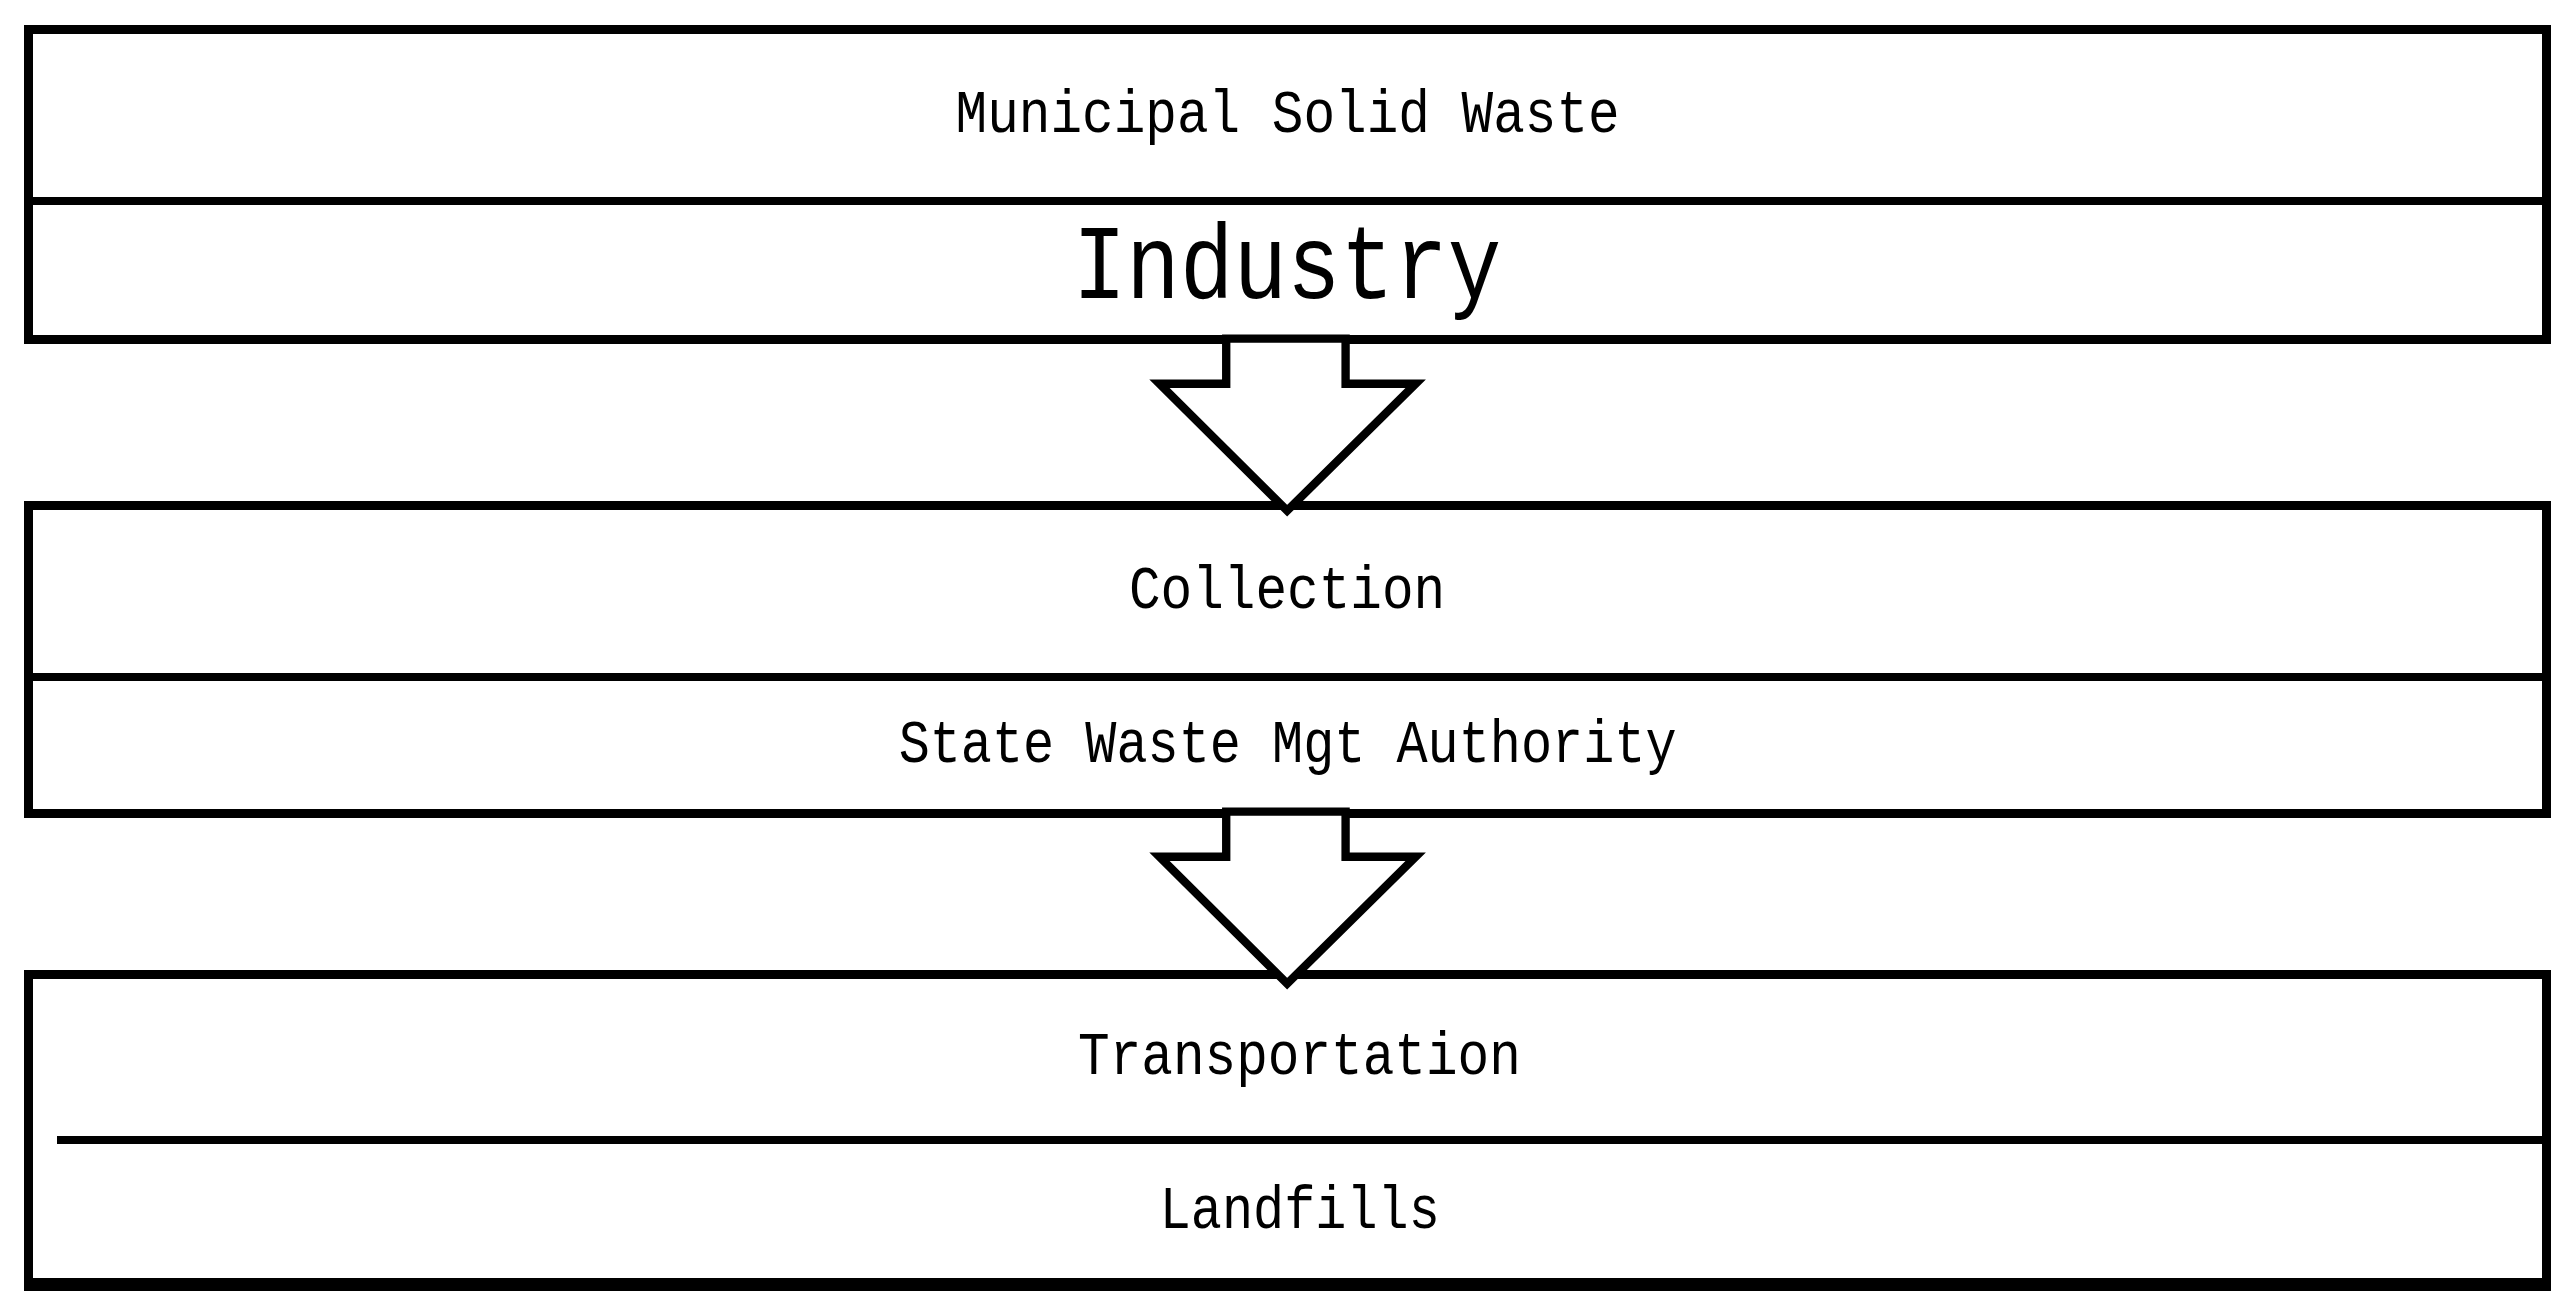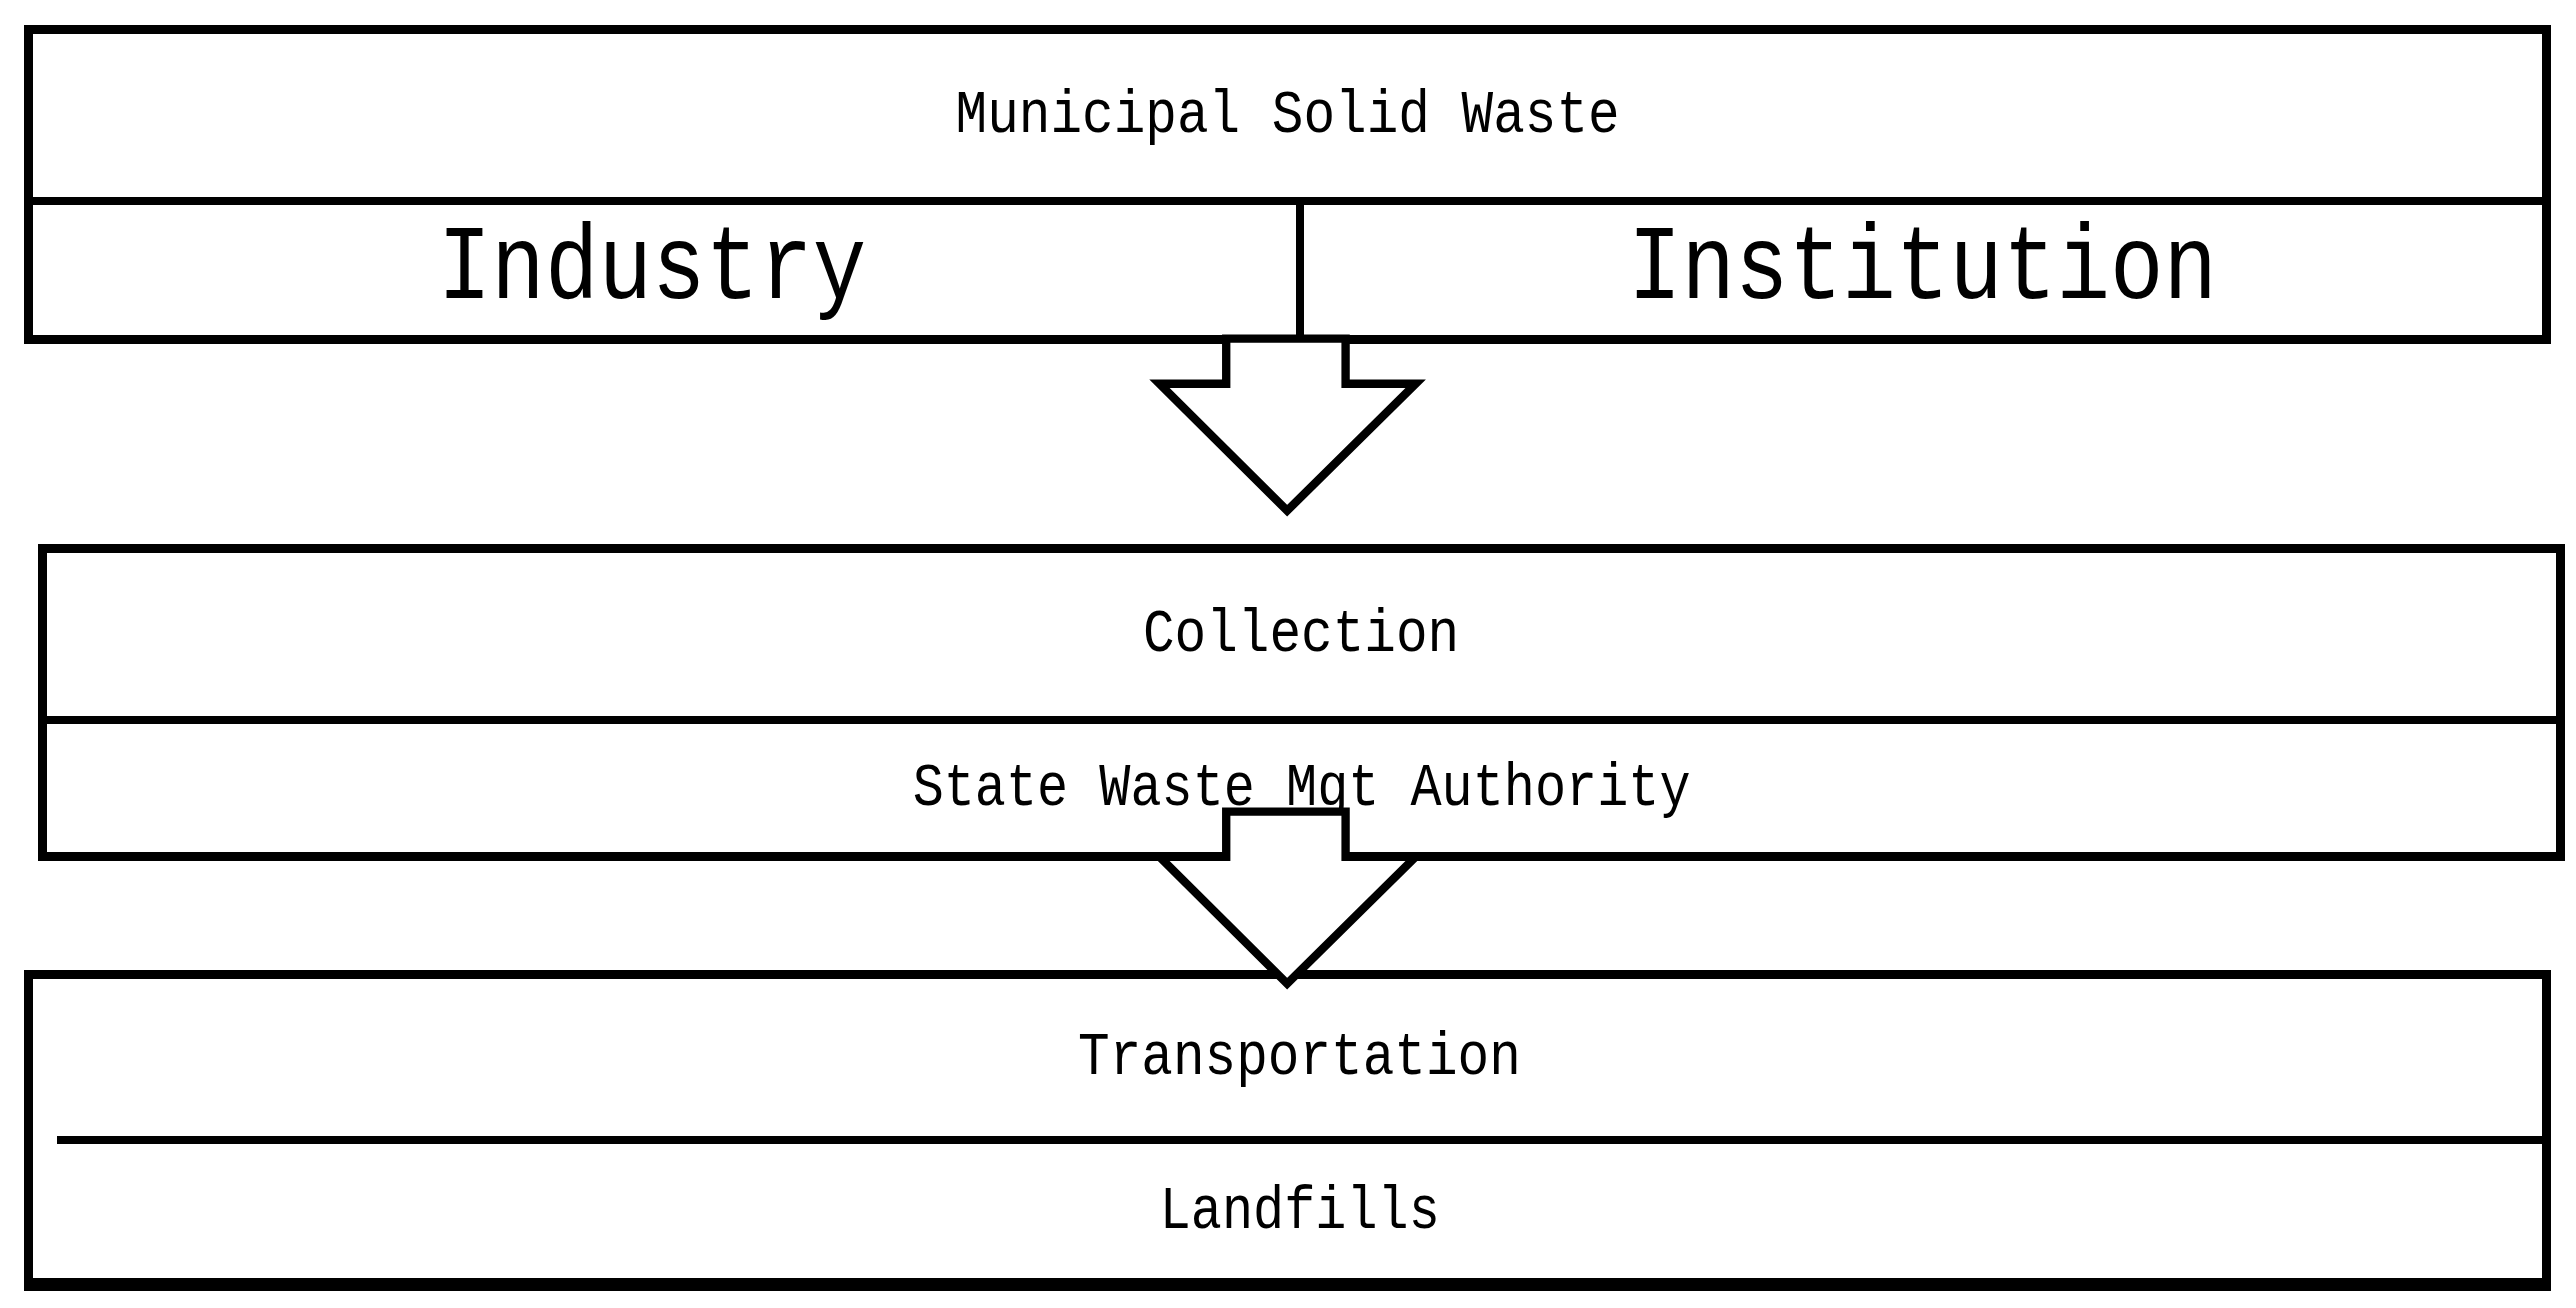--- a/index.html
+++ b/index.html
@@ -43,21 +43,21 @@
     justify-content:center;
     font-size:105px;
     line-height:1;
     white-space:nowrap;
   }
   .cell + .cell{ border-left:8.3px solid #000000; }
   .cells-mid .cell, .cells-bot .cell{ font-size:61px;text-align:right; }
   .cond{ display:inline-block; transform:scaleX(0.85); }
   #block-msw{ left:24px; top:25px;  width:2527px; height:319px; }
   #block-msw .block-header{ height:163px; }
-  #block-collection{ left:38px; top:501px; width:2527px; height:317px;margin-top:43px; }
+  #block-collection{ left:24px; top:501px; width:2527px; height:317px; }
   #block-collection .block-header{ height:163px; }
   #block-transportation{ left:24px; top:970px; width:2527px; height:321px; border-bottom-width:13.3px;padding-left:24px; }
   #block-transportation .block-header{ height:157px; }
   .arrow-svg{
     position:absolute;
     z-index:2;
     overflow:visible;
   }
   #arrow-1{ left:1151px; top:332px; }
   #arrow-2{ left:1151px; top:805px; }
@@ -67,23 +67,20 @@
 
 <div class="stage">
 
   <div class="block" id="block-msw">
     <div class="block-header">
       <span class="cond">Municipal Solid Waste</span>
     </div>
     <div class="block-cells">
       <div class="cell">
         <span class="cond">Industry</span>
-      </div>
-      <div class="cell">
-        <span class="cond">Institution</span>
       </div>
     </div>
   </div>
 
   <svg id="arrow-1" class="arrow-svg" width="284" height="192" viewBox="0 0 340 230">
     <polygon points="90,8 233,8 233,62 317,62 163,214 10,62 90,62" fill="#ffffff" stroke="#000000" stroke-width="10" stroke-linejoin="miter"></polygon>
   </svg>
 
   <div class="block" id="block-collection">
     <div class="block-header">

